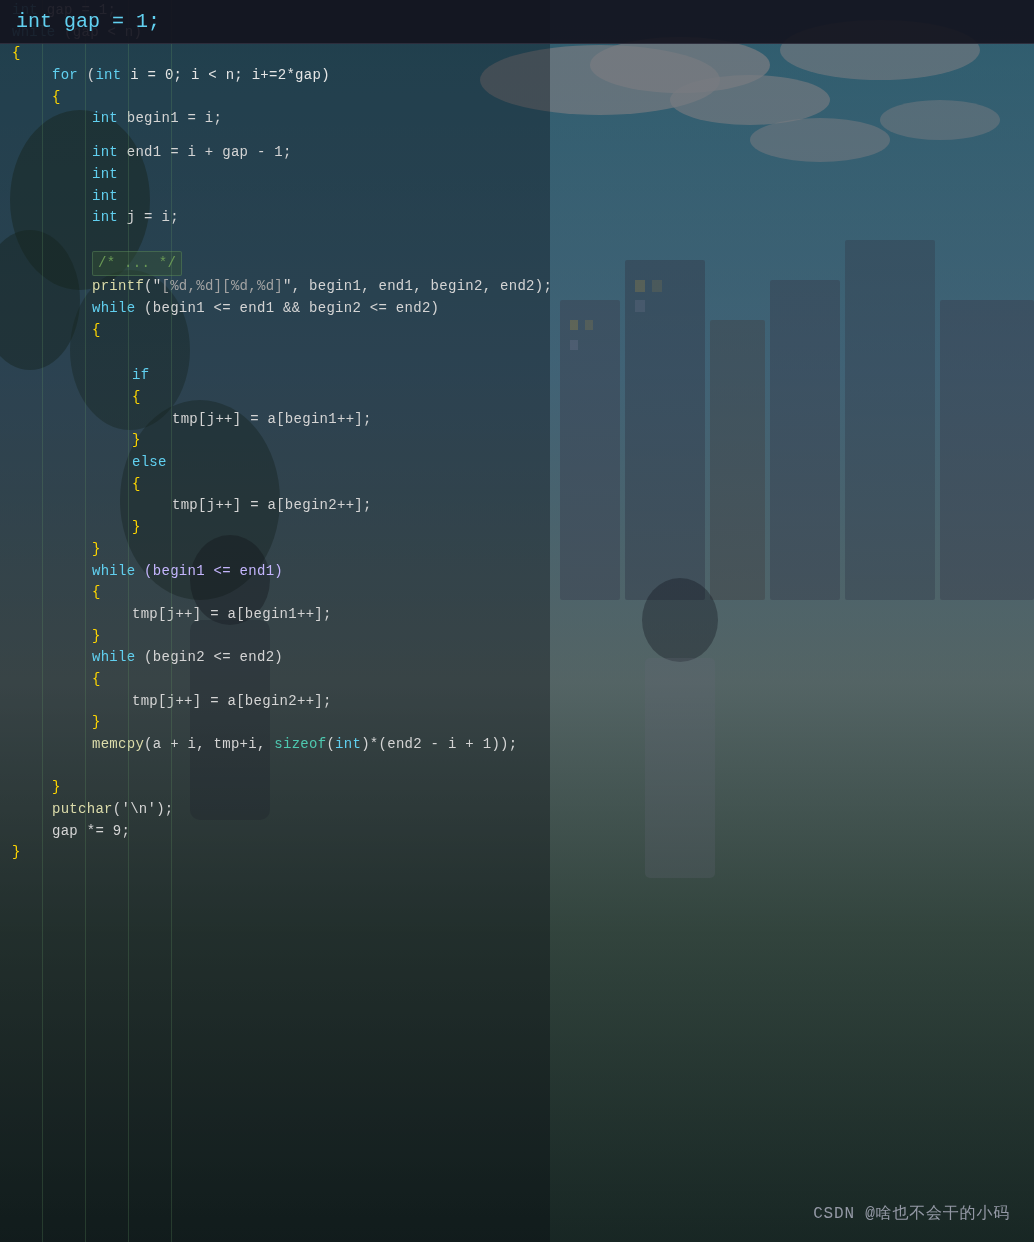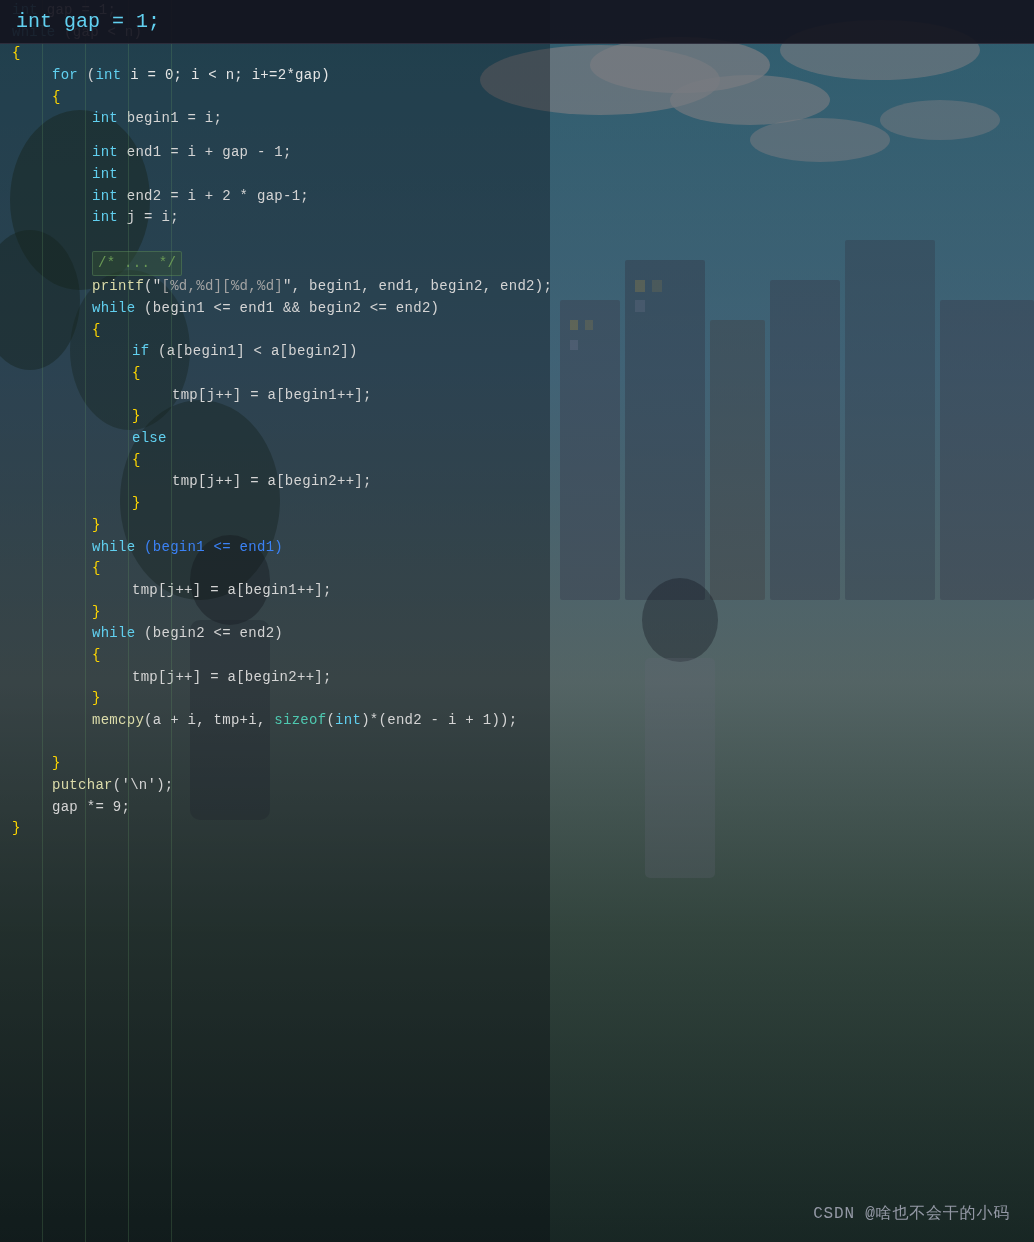--- a/index.html
+++ b/index.html
@@ -149,37 +149,37 @@
 <div class="code-container">
   <div class="code-block" id="code-render">
   <div style="padding-left: 0px; min-height: 1.55em; display: flex; align-items: baseline; white-space: pre;"><span style="color: rgb(97, 208, 240);">int</span><span style="color: rgb(212, 212, 212);"> gap = 1;</span></div>
       <div style="padding-left: 0px; min-height: 1.55em; display: flex; align-items: baseline; white-space: pre;"><span style="color: rgb(97, 208, 240);">while</span><span style="color: rgb(212, 212, 212);"> (gap &lt; n)</span></div>
       <div style="padding-left: 0px; min-height: 1.55em; display: flex; align-items: baseline; white-space: pre;"><span style="color: rgb(255, 215, 0);">{</span></div>
       <div style="padding-left: 40px; min-height: 1.55em; display: flex; align-items: flex-start; white-space: pre;"><span style="color: rgb(97, 208, 240);">for</span><span style="color: rgb(212, 212, 212);"> (</span><span style="color: rgb(97, 208, 240);">int</span><span style="color: #e5e5e5;"> i = 0; i &lt; n; i+=2*gap)</span></div>
       <div style="padding-left: 40px; min-height: 1.55em; display: flex; align-items: baseline; white-space: pre;"><span style="color: rgb(255, 215, 0);">{</span></div>
       <div style="padding-left: 80px; min-height: 1.55em; display: flex; align-items: baseline; white-space: pre;"><span style="color: rgb(97, 208, 240);">int</span><span style="color: rgb(212, 212, 212);"> begin1 = i;</span></div>
       <div style="padding-left: 80px; min-height: 1.55em; display: flex; align-items: baseline; white-space: pre;"><span style="color: rgb(97, 208, 240);">int</span><span style="color: rgb(212, 212, 212); margin-top: 12px;"> end1 = i + gap - 1;</span></div>
       <div style="padding-left: 80px; min-height: 1.55em; display: flex; align-items: baseline; white-space: pre;"><span style="color: rgb(97, 208, 240);">int</span></div>
-      <div style="padding-left: 80px; min-height: 1.55em; display: flex; align-items: baseline; white-space: pre;"><span style="color: rgb(97, 208, 240);">int</span><span style="color: rgb(212, 212, 212);"> end2 = i + 2 * gap-1;</span></div>
+      <div style="padding-left: 80px; min-height: 1.55em; display: flex; align-items: baseline; white-space: pre;"><span style="color: rgb(97, 208, 240);">int</span></div>
       <div style="padding-left: 80px; min-height: 1.55em; display: flex; align-items: baseline; white-space: pre;"><span style="color: rgb(97, 208, 240);">int</span><span style="color: rgb(212, 212, 212);"> j = i;</span></div>
       <div style="padding-left: 80px; min-height: 1.55em; display: flex; align-items: baseline; white-space: pre;">&nbsp;</div>
       <div style="padding-left: 80px; min-height: 1.55em; display: flex; align-items: baseline; white-space: pre;"><span style="color: rgb(106, 153, 85); background: rgba(50, 80, 50, 0.45); padding: 1px 5px; border-radius: 2px; border: 1px solid rgba(100, 150, 100, 0.4);">/* ... */</span></div>
       <div style="padding-left: 80px; min-height: 1.55em; display: flex; align-items: baseline; white-space: pre;"><span style="color: rgb(220, 220, 170);">printf</span><span style="color: rgb(212, 212, 212);">("</span><span style="color: #a3a3a3;">[%d,%d][%d,%d]</span><span style="color: rgb(212, 212, 212);">", begin1, end1, begin2, end2);</span></div>
       <div style="padding-left: 80px; min-height: 1.55em; display: flex; align-items: baseline; white-space: pre;"><span style="color: rgb(97, 208, 240);">while</span><span style="color: rgb(212, 212, 212);"> (begin1 &lt;= end1 &amp;&amp; begin2 &lt;= end2)</span></div>
       <div style="padding-left: 80px; min-height: 1.55em; display: flex; align-items: baseline; white-space: pre;"><span style="color: rgb(255, 215, 0);">{</span></div>
-      <div style="padding-left: 120px; min-height: 1.55em; display: flex; align-items: flex-start; white-space: pre;"><span style="color: rgb(97, 208, 240);">if</span><span style="color: rgb(212, 212, 212);"> (a[begin1] &lt; a[begin2])</span></div>
+      <div style="padding-left: 120px; min-height: 1.55em; display: flex; align-items: flex-start; white-space: pre; margin-top: 24px;"><span style="color: rgb(97, 208, 240);">if</span></div>
       <div style="padding-left: 120px; min-height: 1.55em; display: flex; align-items: baseline; white-space: pre;"><span style="color: rgb(255, 215, 0);">{</span></div>
       <div style="padding-left: 160px; min-height: 1.55em; display: flex; align-items: baseline; white-space: pre;"><span style="color: rgb(212, 212, 212);">tmp[j++] = a[begin1++];</span></div>
       <div style="padding-left: 120px; min-height: 1.55em; display: flex; align-items: baseline; white-space: pre;"><span style="color: rgb(255, 215, 0);">}</span></div>
       <div style="padding-left: 120px; min-height: 1.55em; display: flex; align-items: baseline; white-space: pre;"><span style="color: rgb(97, 208, 240);">else</span></div>
       <div style="padding-left: 120px; min-height: 1.55em; display: flex; align-items: baseline; white-space: pre;"><span style="color: rgb(255, 215, 0);">{</span></div>
       <div style="padding-left: 160px; min-height: 1.55em; display: flex; align-items: baseline; white-space: pre;"><span style="color: rgb(212, 212, 212);">tmp[j++] = a[begin2++];</span></div>
       <div style="padding-left: 120px; min-height: 1.55em; display: flex; align-items: baseline; white-space: pre;"><span style="color: rgb(255, 215, 0);">}</span></div>
       <div style="padding-left: 80px; min-height: 1.55em; display: flex; align-items: baseline; white-space: pre;"><span style="color: rgb(255, 215, 0);">}</span></div>
-      <div style="padding-left: 80px; min-height: 1.55em; display: flex; align-items: baseline; white-space: pre;"><span style="color: rgb(97, 208, 240);">while</span><span style="color: #3b82f6;"> (begin1 &lt;= end1)</span></div>
+      <div style="padding-left: 80px; min-height: 1.55em; display: flex; align-items: baseline; white-space: pre;"><span style="color: rgb(97, 208, 240);">while</span><span style="color: #c4b5fd;"> (begin1 &lt;= end1)</span></div>
       <div style="padding-left: 80px; min-height: 1.55em; display: flex; align-items: baseline; white-space: pre;"><span style="color: rgb(255, 215, 0);">{</span></div>
       <div style="padding-left: 120px; min-height: 1.55em; display: flex; align-items: baseline; white-space: pre;"><span style="color: rgb(212, 212, 212);">tmp[j++] = a[begin1++];</span></div>
       <div style="padding-left: 80px; min-height: 1.55em; display: flex; align-items: baseline; white-space: pre;"><span style="color: rgb(255, 215, 0);">}</span></div>
       <div style="padding-left: 80px; min-height: 1.55em; display: flex; align-items: baseline; white-space: pre;"><span style="color: rgb(97, 208, 240);">while</span><span style="color: rgb(212, 212, 212);"> (begin2 &lt;= end2)</span></div>
       <div style="padding-left: 80px; min-height: 1.55em; display: flex; align-items: baseline; white-space: pre;"><span style="color: rgb(255, 215, 0);">{</span></div>
       <div style="padding-left: 120px; min-height: 1.55em; display: flex; align-items: baseline; white-space: pre;"><span style="color: rgb(212, 212, 212);">tmp[j++] = a[begin2++];</span></div>
       <div style="padding-left: 80px; min-height: 1.55em; display: flex; align-items: baseline; white-space: pre;"><span style="color: rgb(255, 215, 0);">}</span></div>
       <div style="padding-left: 80px; min-height: 1.55em; display: flex; align-items: baseline; white-space: pre;"><span style="color: rgb(220, 220, 170);">memcpy</span><span style="color: rgb(212, 212, 212);">(a + i, tmp+i, </span><span style="color: rgb(78, 201, 176);">sizeof</span><span style="color: rgb(212, 212, 212);">(</span><span style="color: rgb(97, 208, 240);">int</span><span style="color: rgb(212, 212, 212);">)*(end2 - i + 1));</span></div>
       <div style="padding-left: 40px; min-height: 1.55em; display: flex; align-items: baseline; white-space: pre;">&nbsp;</div>
       <div style="padding-left: 40px; min-height: 1.55em; display: flex; align-items: baseline; white-space: pre;"><span style="color: rgb(255, 215, 0);">}</span></div>

